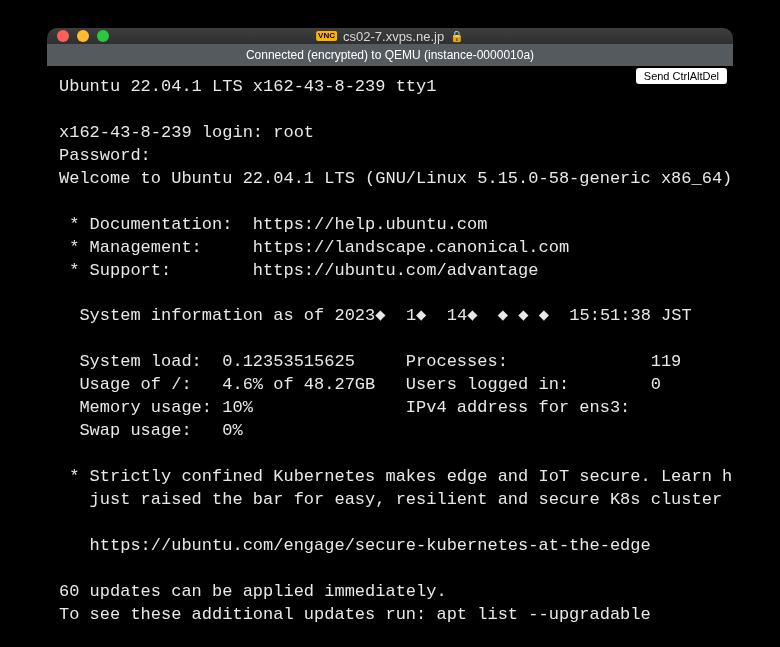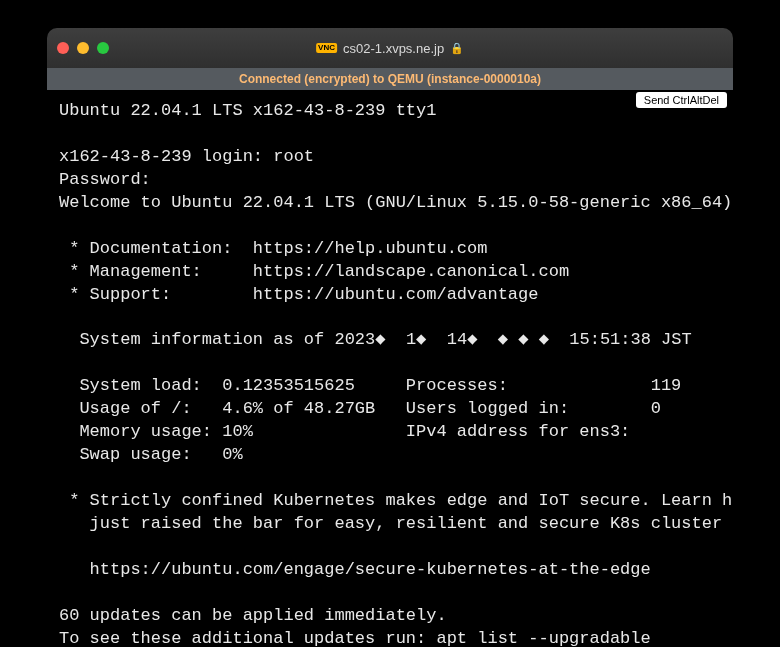--- a/index.html
+++ b/index.html
@@ -14,21 +14,21 @@
       padding-top: 28px;
     }
     .window {
       width: 686px;
       background: #000;
       border-radius: 10px;
       overflow: hidden;
       box-shadow: 0 10px 40px rgba(0,0,0,0.5);
     }
     .titlebar {
-      height: 40px;
+      height: 16px;
       background: linear-gradient(#3e3e3e, #2f2f2f);
       display: flex;
       align-items: center;
       padding: 0 10px;
       position: relative;
     }
     .traffic-lights { display: flex; gap: 8px; }
     .light { width: 12px; height: 12px; border-radius: 50%; }
     .light.red { background: #ff5f57; }
     .light.yellow { background: #febc2e; }
@@ -58,23 +58,23 @@
       background: #555a5f;
       display: flex;
       align-items: center;
       position: relative;
       padding: 0 6px;
     }
     .status-text {
       position: absolute;
       left: 50%;
       transform: translateX(-50%);
-      color: #fdba74;
+      color: #ffffff;
       font-size: 12px;
-      font-weight: 700;
+      font-weight: 400;
     }
     .cad-button {
       margin-left: auto;
       background: #fff;
       color: #000;
       border: none;
       font-size: 11px;
       padding: 2px 8px;
       border-radius: 3px;
       cursor: pointer;
@@ -97,21 +97,21 @@
 <div class="window">
 
   <div class="titlebar">
     <div class="traffic-lights">
       <div class="light red"></div>
       <div class="light yellow"></div>
       <div class="light green"></div>
     </div>
     <div class="title-center">
       <span class="vnc-badge">VNC</span>
-      <span>cs02-1.xvps.ne.jp</span>
+      <span>cs02-7.xvps.ne.jp</span>
       <span class="lock-icon">🔒</span>
     </div>
   </div>
 
   <div class="status-bar">
     <span class="status-text">Connected (encrypted) to QEMU (instance-0000010a)</span>
     <button class="cad-button">Send CtrlAltDel</button>
   </div>
 
   <div class="terminal" id="terminal">Ubuntu 22.04.1 LTS x162-43-8-239 tty1

